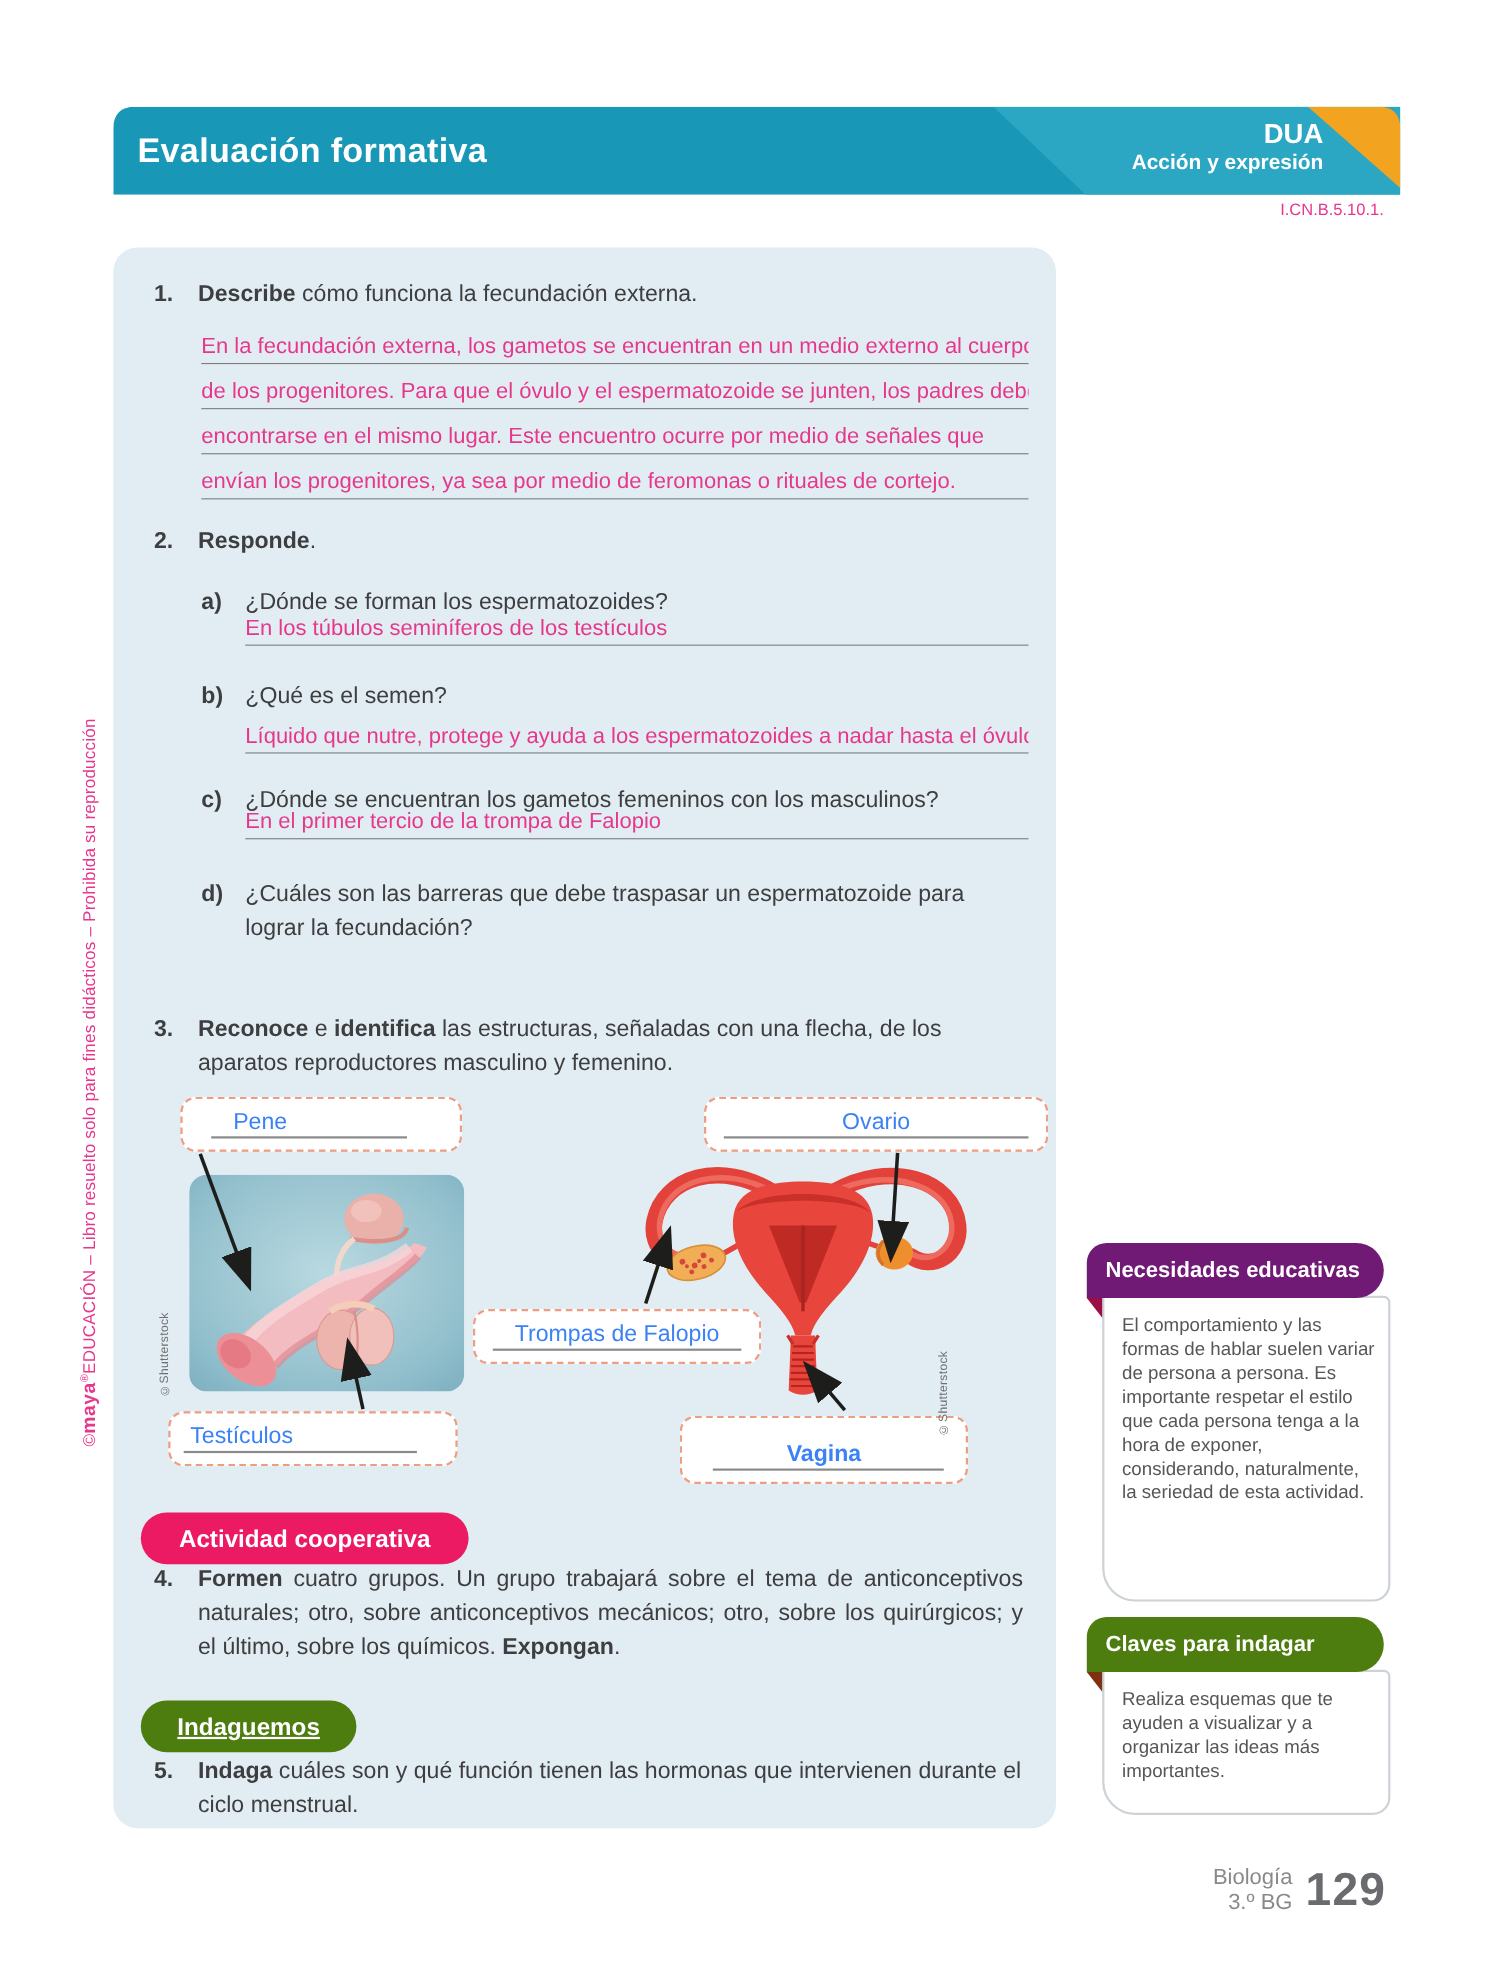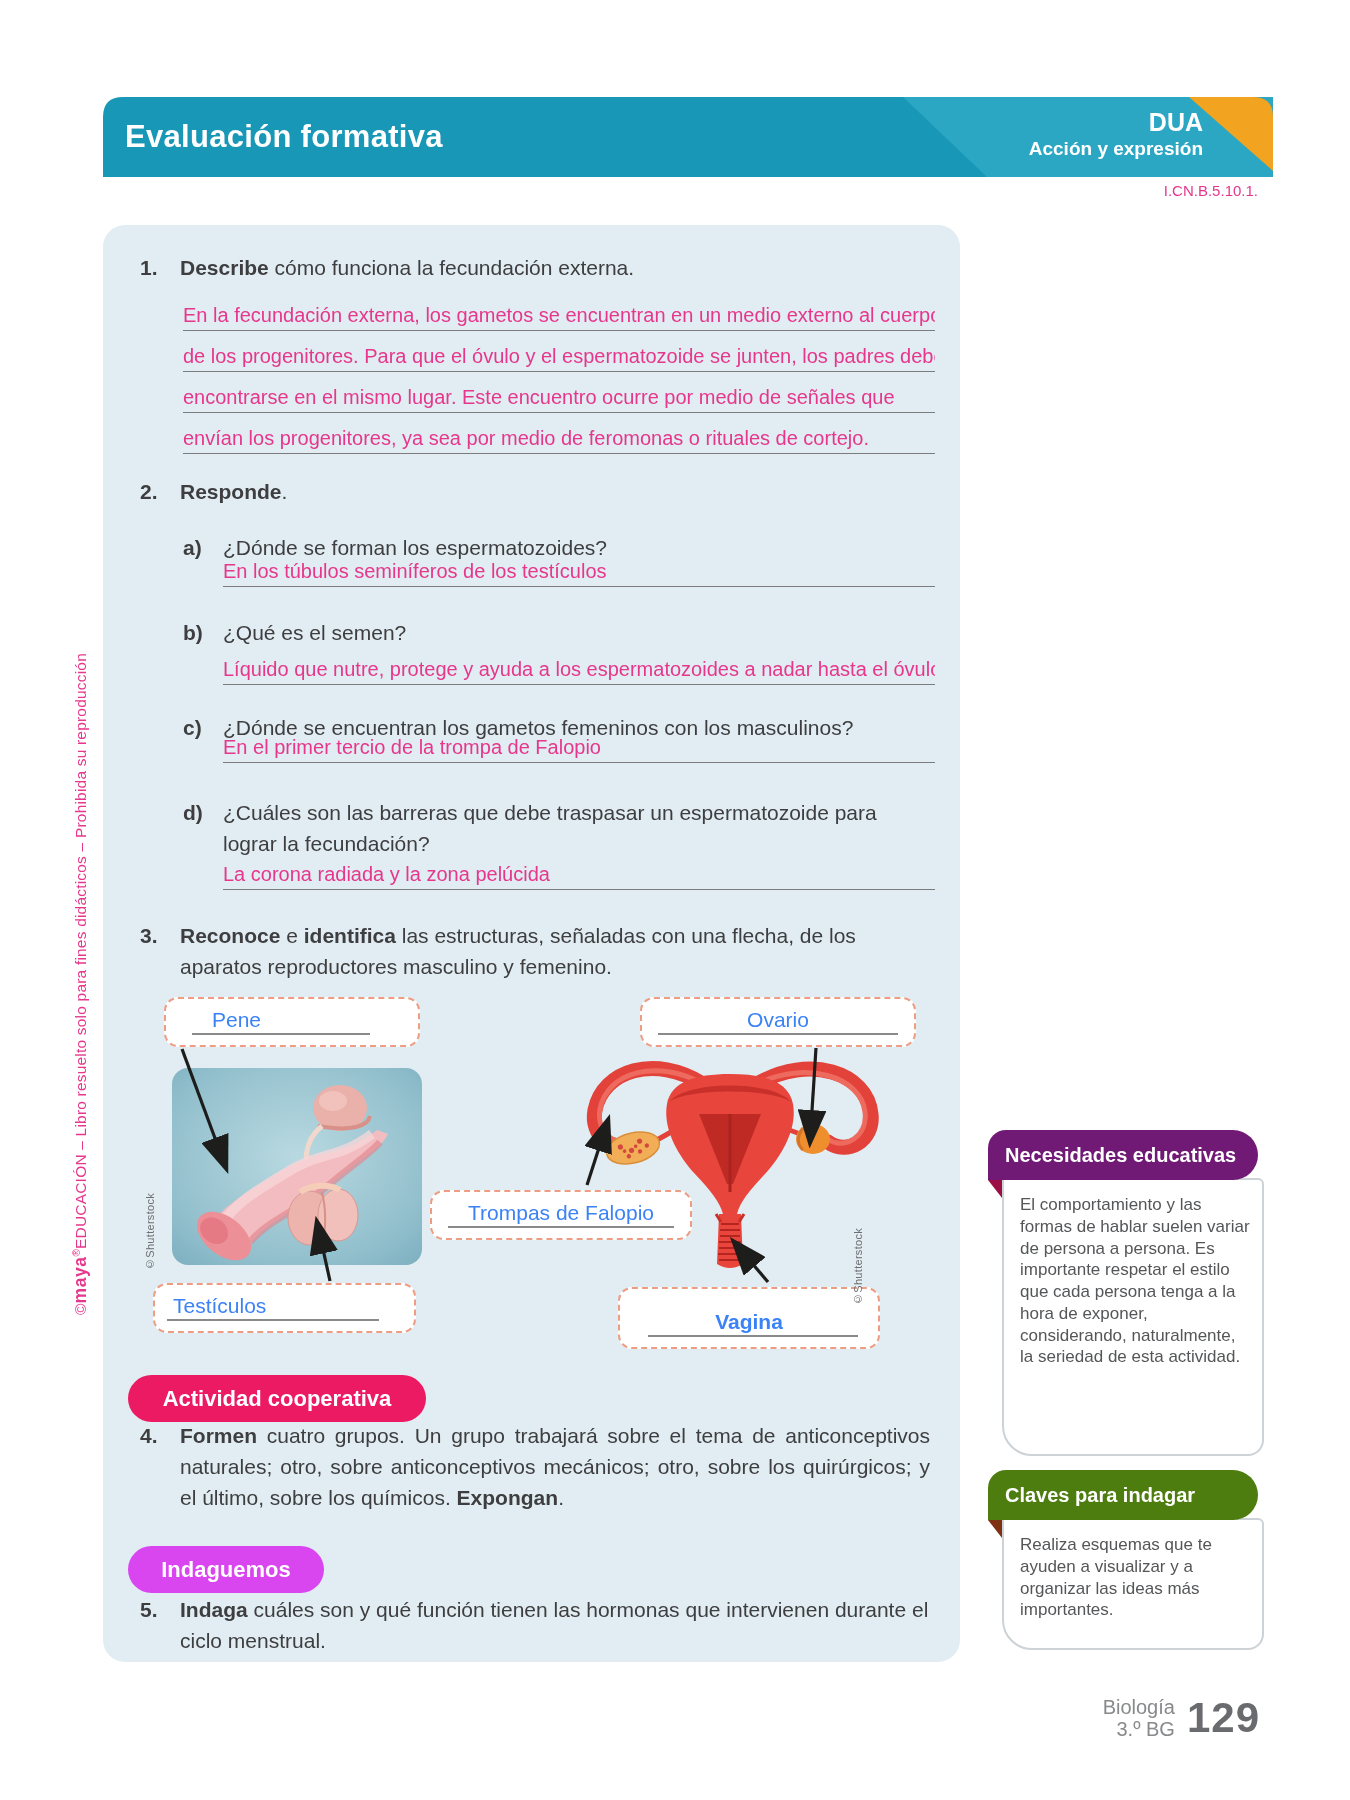--- a/index.html
+++ b/index.html
@@ -52,21 +52,21 @@
     font-size:11px; color:#6d6e71; letter-spacing:.3px;
   }
   .figure { position:absolute; }
   .arrows { position:absolute; left:0; top:0; pointer-events:none; }
   
   .pill {
     position:absolute; height:47px; line-height:47px; text-align:center;
     color:#fff; font-size:22px; font-weight:bold; border-radius:24px;
   }
   .pill.pink { background:#ec1a63; }
-  .pill.rust { background:#d946ef; }
+  .pill.rust { background:#4d7c0f;text-decoration:underline; }
   .justify .qtx { text-align:justify; }
   
   .ribbon {
     position:absolute; width:270px; height:50px; line-height:50px; padding-left:17px;
     color:#fff; font-size:20px; font-weight:bold;
     border-radius:18px 25px 25px 0;
   }
   .ribbon.pink { background:#701a75; }
   .ribbon.rust { background:#4d7c0f; }
   .fold { position:absolute; width:0; height:0; border-left:14px solid transparent; }
@@ -139,32 +139,31 @@
   <div class="itemrow" style="left:183px; top:712px; width:740px;">
     <span class="ltr">c)</span>
     <span>¿Dónde se encuentran los gametos femeninos con los masculinos?</span>
   </div>
   <div class="ansline" style="left:223px; top:725px; width:712px; height:38px;">En el primer tercio de la trompa de Falopio</div>
 
   <div class="itemrow" style="left:183px; top:797px; width:780px;">
     <span class="ltr">d)</span>
     <span style="width:700px;">¿Cuáles son las barreras que debe traspasar un espermatozoide para lograr la fecundación?</span>
   </div>
-  <div class="ansline" style="left:223px; top:852px; width:712px; height:38px;">La corona radiada y la zona pelúcida</div>
 
   <div class="qrow" style="left:140px; top:920px; width:790px;">
     <span class="qnum">3.</span>
     <span class="qtx"><b>Reconoce</b><span> e </span><b>identifica</b><span> las estructuras, señaladas con una flecha, de los aparatos reproductores masculino y femenino.</span></span>
   </div>
 
   <div class="label" style="left:164px; top:997px; width:256px; height:50px;">
     <span class="lline" style="left:26px; width:178px;"></span>
     <span class="ltext" style="left:46px;">Pene</span>
   </div>
-  <div class="label" style="left:640px; top:997px; width:276px; height:50px;">
+  <div class="label" style="left:640px; top:997px; width:313px; height:50px;">
     <span class="lline" style="left:16px; right:16px;"></span>
     <span class="ltext" style="left:0; text-align:center;">Ovario</span>
   </div>
   <div class="label" style="left:430px; top:1190px; width:262px; height:50px;">
     <span class="lline" style="left:16px; right:16px;"></span>
     <span class="ltext" style="left:0; text-align:center;">Trompas de Falopio</span>
   </div>
   <div class="label" style="left:153px; top:1283px; width:263px; height:50px;">
     <span class="lline" style="left:12px; width:212px;"></span>
     <span class="ltext" style="left:18px;">Testículos</span>

